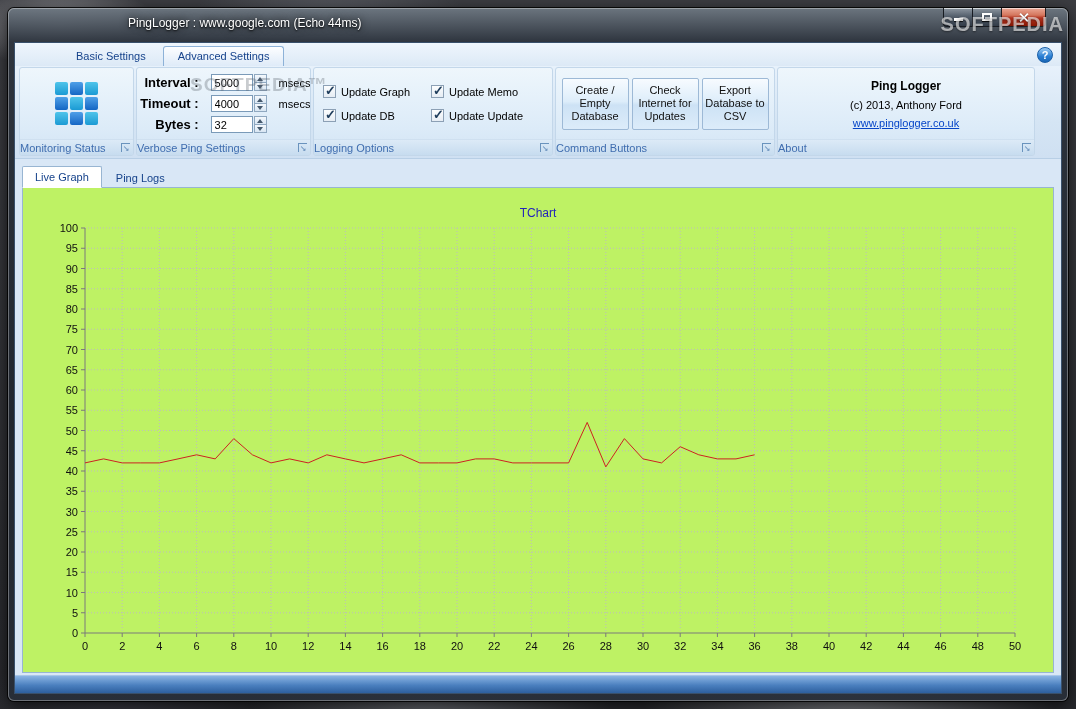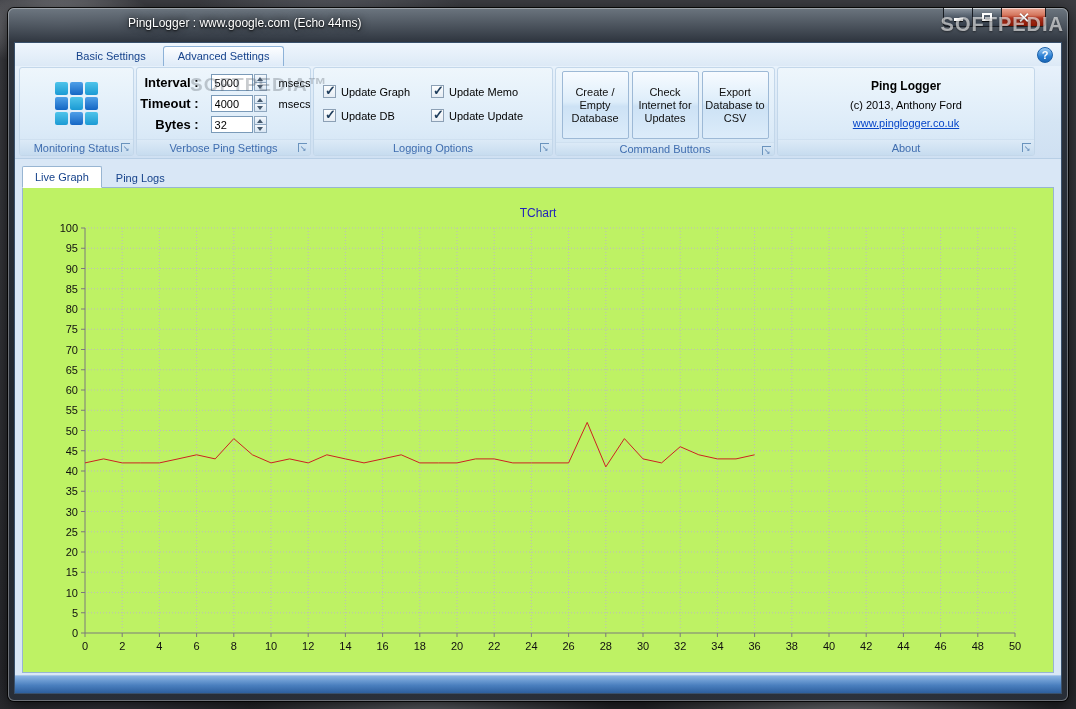--- a/index.html
+++ b/index.html
@@ -91,21 +91,21 @@
     border-bottom:1px solid #b8cfe6;
   }
   .rgroup{
     display:flex; flex-direction:column; margin-right:2px;
     border:1px solid #c3d7ea; border-radius:3px;
     background:linear-gradient(#eef6fc, #dcebf8 70%, #d2e4f4);
     overflow:hidden;
   }
   .rgroup-content{ flex:1; display:flex; align-items:center; justify-content:center; padding:3px 6px; }
   .rgroup-caption{
-    height:16px; position:relative; display:flex; align-items:center; justify-content:center;
+    height:16px; position:relative; display:flex; align-items:center; 
     font-size:11px; color:#3f6daf;
     background:linear-gradient(#dceaf7, #c7dcef); border-top:1px solid #cfe0f0;
   }
   .launcher{
     position:absolute; right:3px; top:3px; width:9px; height:9px;
     border-top:1px solid #6a93bd; border-left:1px solid #6a93bd;
     font-size:8px; line-height:9px; color:#5a84b4; text-align:center; cursor:default;
   }
   .launcher::after{ content:"\2198"; }
   .g-monitoring{ width:115px; }
@@ -142,21 +142,21 @@
     width:13px; height:13px; border:1px solid #8ca0b5; margin-right:5px; position:relative;
     background:linear-gradient(#fcfdfe, #e6edf4); flex:none;
   }
   .cb.on::after{
     content:"\2713"; position:absolute; left:1px; top:-3px;
     font-size:13px; font-weight:bold; color:#1f3d5c;
   }
   
   .cmd-row{ display:flex; gap:3px; }
   .cmd-btn{
-    width:67px; height:68px; padding:2px; border:1px solid #9db9d6; border-radius:2px;
+    width:67px; height:52px; padding:2px; border:1px solid #9db9d6; border-radius:2px;
     background:linear-gradient(#f7fbff, #ddedfa 45%, #cde2f5 52%, #dcecfa);
     font-family:"Liberation Sans", sans-serif; font-size:11px; line-height:13px; color:#101010;
     display:flex; align-items:center; justify-content:center; text-align:center; cursor:default;
   }
   
   .about-box{ display:flex; flex-direction:column; align-items:center; gap:6px; font-size:11px; color:#000; }
   .about-title{ font-weight:bold; font-size:12px; }
   .about-link{ color:#0645c8; text-decoration:underline; cursor:pointer; }
   
   .spacer{ height:6px; }

